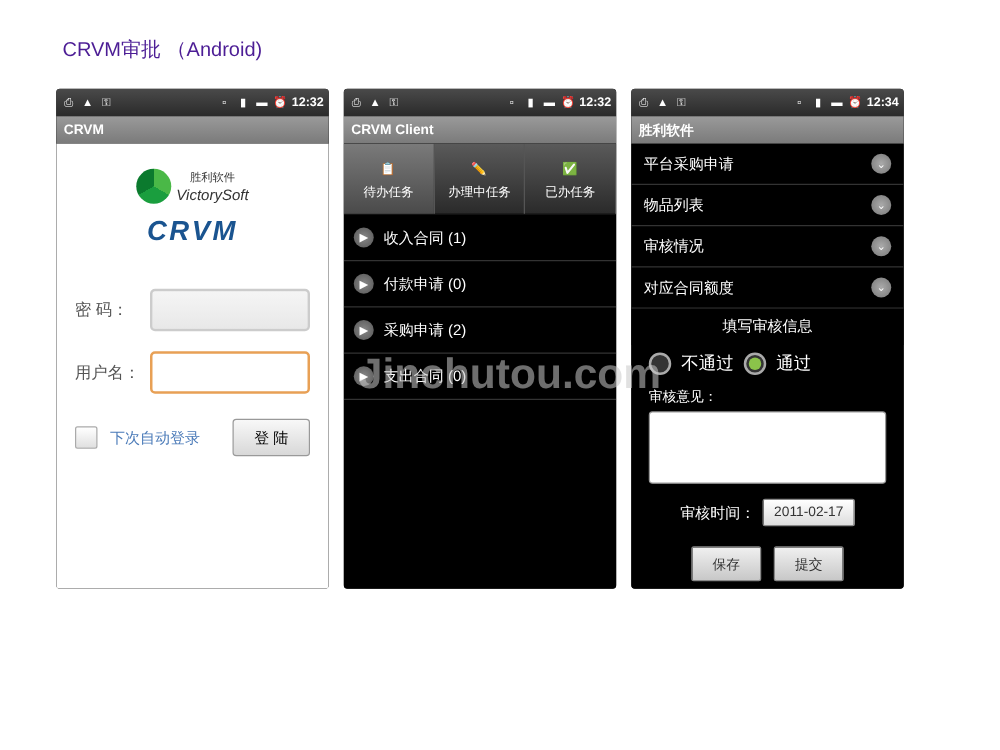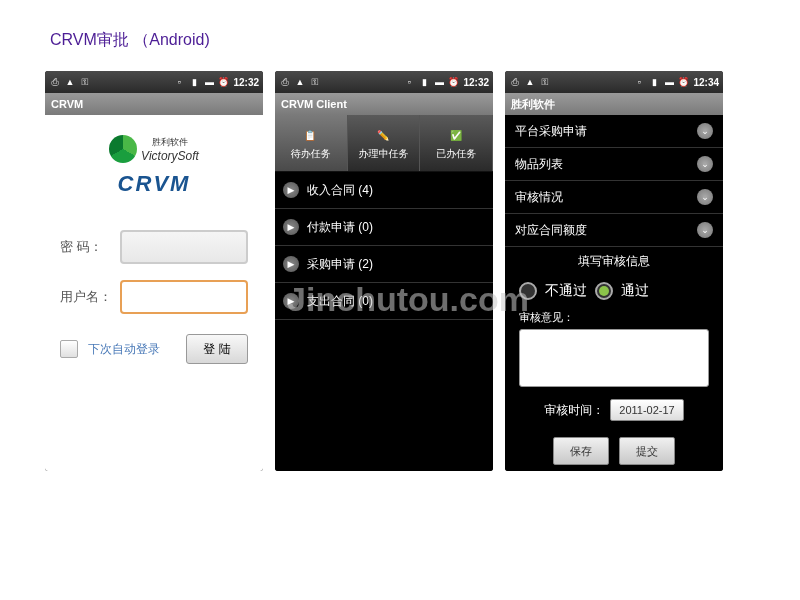--- a/index.html
+++ b/index.html
@@ -124,21 +124,21 @@
           <div class="tab-ico">✏️</div>
           <span>办理中任务</span>
         </div>
         <div class="tab">
           <div class="tab-ico">✅</div>
           <span>已办任务</span>
         </div>
       </div>
       <div class="list-row">
         <div class="arrow">▶</div>
-        <span>收入合同 (4)</span>
+        <span>收入合同 (1)</span>
       </div>
       <div class="list-row">
         <div class="arrow">▶</div>
         <span>付款申请 (0)</span>
       </div>
       <div class="list-row">
         <div class="arrow">▶</div>
         <span>采购申请 (2)</span>
       </div>
       <div class="list-row">

